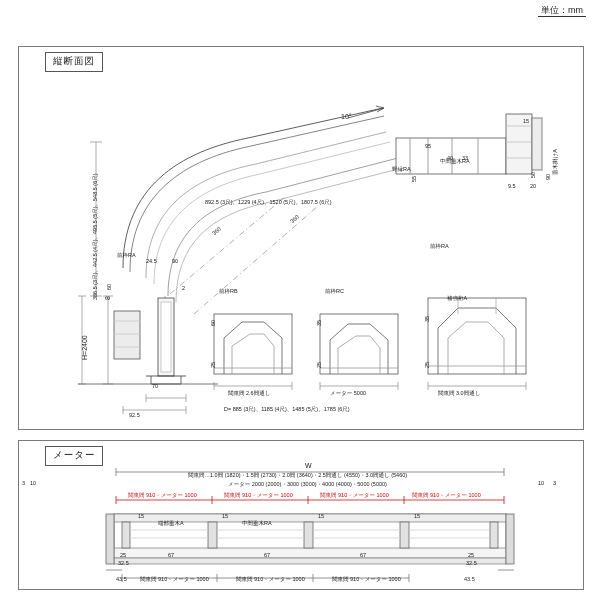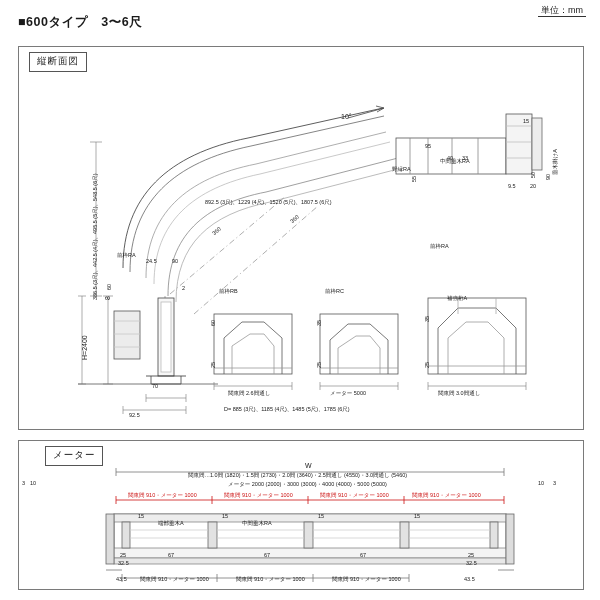--- a/index.html
+++ b/index.html
@@ -33,27 +33,26 @@
   .t55{font-size:5.5px;}
   .rot90{transform-origin:0 0;transform:rotate(-90deg);}
   .red{color:#cc1111;}
   svg{position:absolute;overflow:visible;}
 </style>
 </head>
 <body>
 
 <div class="page">
 
-  <div class="abs title">■600タイプ　3〜6尺</div>
   <div class="abs unit">
     <span class="u-line">単位：mm</span>
   </div>
 
   <div class="abs frame" style="left:18px;top:46px;width:564px;height:382px;"></div>
-  <div class="abs sec-label" style="left:29px;top:52px;">縦断面図</div>
+  <div class="abs sec-label" style="left:45px;top:52px;">縦断面図</div>
 
   <svg style="left:18px;top:46px;" width="564" height="382" viewBox="0 0 564 382">
     <g stroke="#444" fill="none" stroke-width="0.8">
 
       <path d="M105,222 C105,150 150,108 230,92 L365,62" stroke="#333"></path>
       <path d="M112,226 C112,156 156,116 233,100 L366,70" stroke="#666"></path>
       <path d="M128,232 C128,168 168,132 238,118 L368,86" stroke="#999"></path>
       <path d="M136,238 C136,176 175,142 242,128 L372,96" stroke="#bbb"></path>
 
       <path d="M150,250 C150,190 186,158 248,146 L380,112" stroke="#888"></path>

